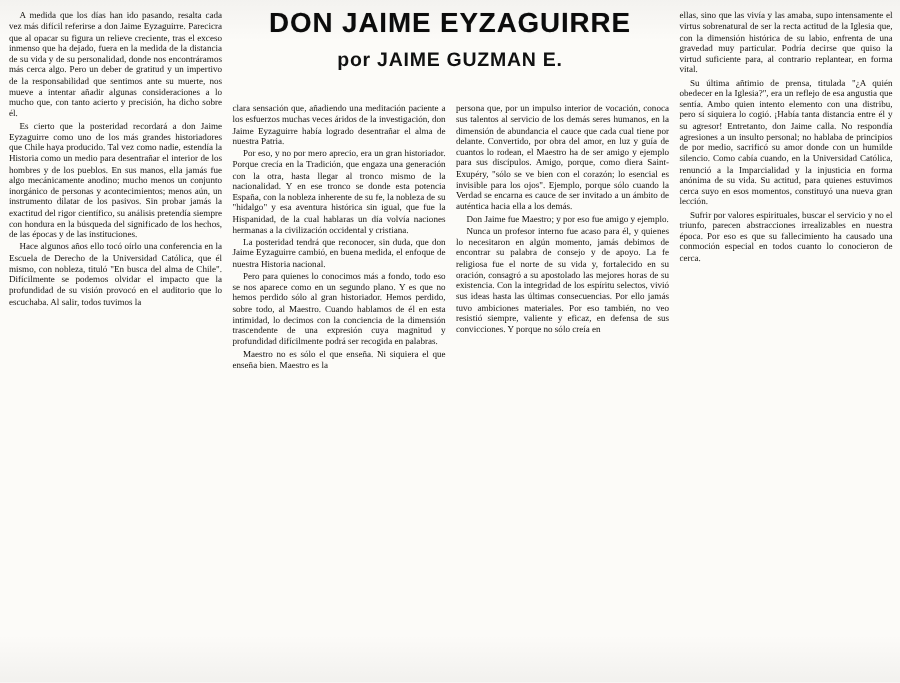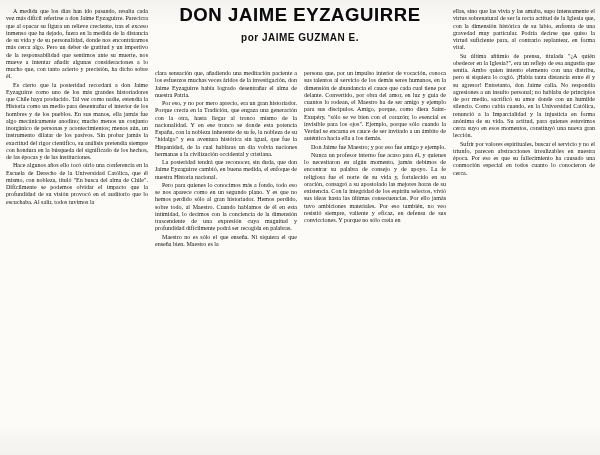--- a/index.html
+++ b/index.html
@@ -60,21 +60,21 @@
     letter-spacing: 0.6px;
     line-height: 1.22;
     text-align: center;
     color: #0c0c0c;
     text-shadow: 0 0 0.6px rgba(0,0,0,0.35);
   }
   .byline {
     margin: 5px 0 0 0;
     font-family: "Liberation Sans", sans-serif;
     font-weight: bold;
-    font-size: 10px;
+    font-size: 13px;
     letter-spacing: 0.5px;
     text-align: center;
     color: #111;
   }
   .col p {
     margin: 0 0 1px 0;
     font-size: 6.05px;
     line-height: 7.25px;
     text-align: justify;
     text-justify: inter-word;

